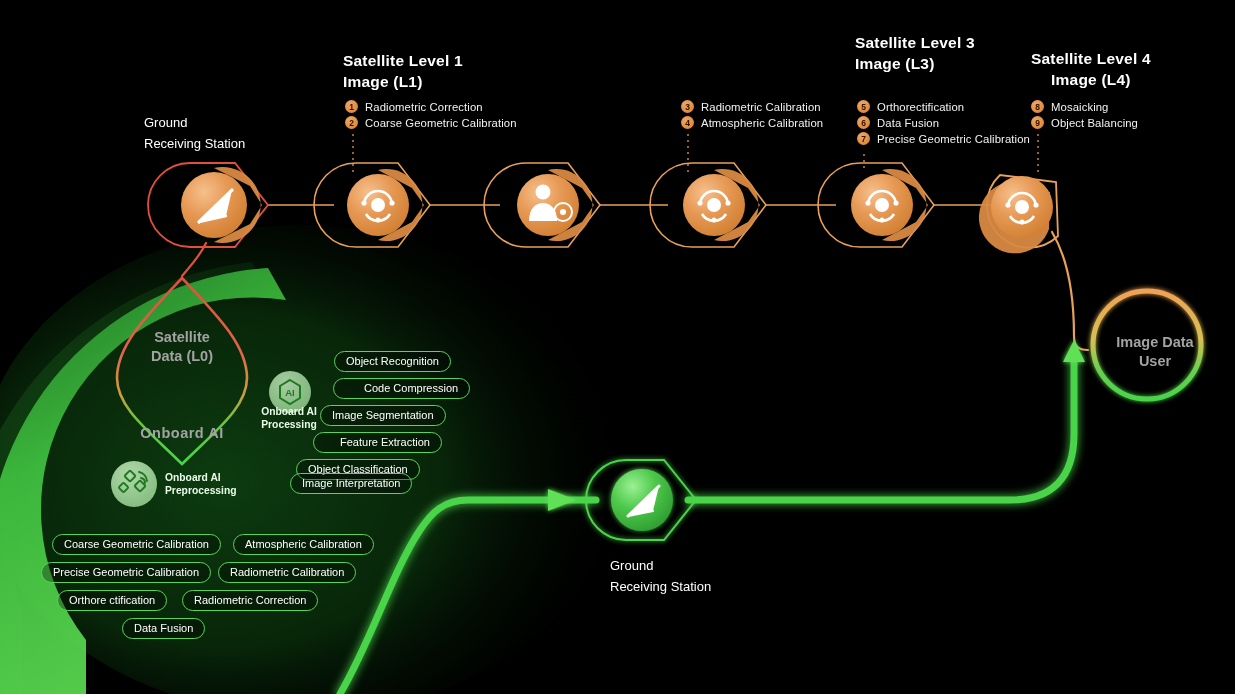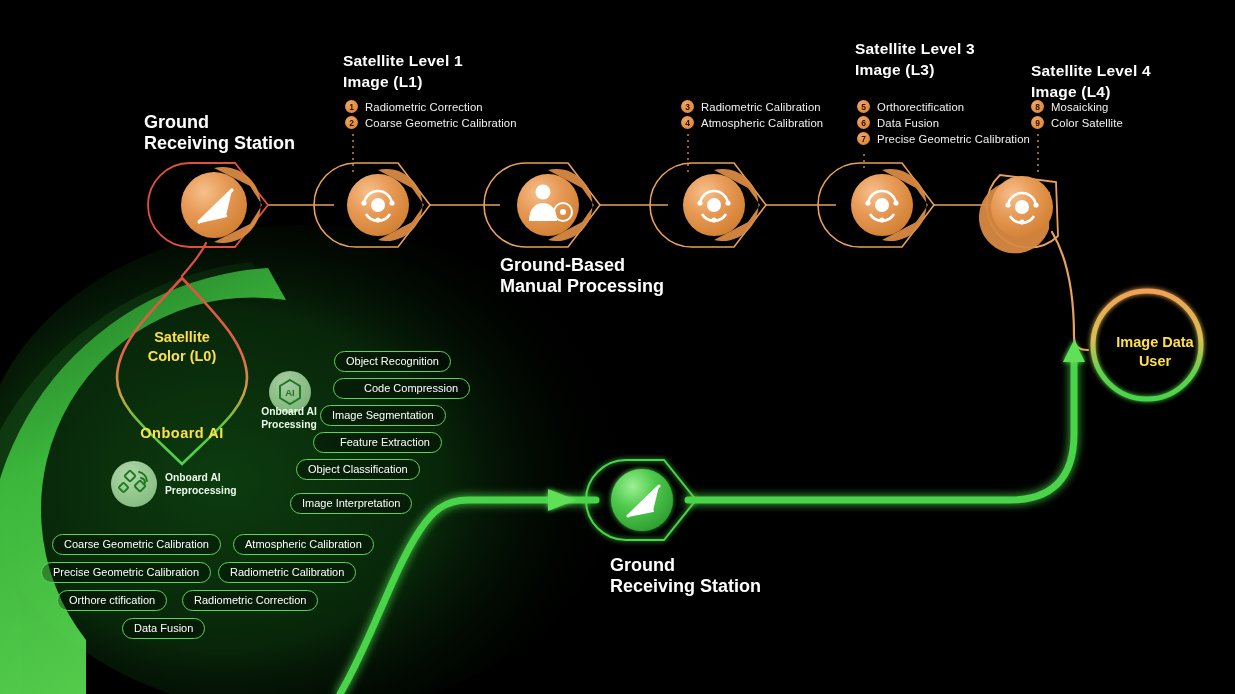--- a/index.html
+++ b/index.html
@@ -5,25 +5,25 @@
   html,body{margin:0;padding:0;background:#000;}
   body{width:1235px;height:694px;overflow:hidden;font-family:"Liberation Sans",sans-serif;}
   #stage{position:relative;width:1235px;height:694px;background:#000;}
   svg.layer{position:absolute;left:0;top:0;width:1235px;height:694px;overflow:visible;}
   .txt{position:absolute;color:#fff;}
   .level-title{font-size:15.5px;font-weight:bold;line-height:21px;letter-spacing:.2px;white-space:nowrap;}
   .step-row{display:flex;align-items:center;gap:7px;margin-bottom:3px;white-space:nowrap;}
   .badge{width:13px;height:13px;border-radius:50%;background:radial-gradient(circle at 35% 30%,#f2a564,#d97e2c);
          color:#2a1403;font-size:8.5px;font-weight:bold;display:flex;align-items:center;justify-content:center;flex:0 0 auto;}
   .step-label{font-size:11.3px;color:#f2f2f2;letter-spacing:.1px;}
-  .node-label{font-size:18px;font-weight:bold;line-height:21px;text-align:center;white-space:nowrap;}
+  .node-label{font-size:13px;font-weight:normal;line-height:21px;text-align:center;white-space:nowrap;}
   .pill{position:absolute;border:1.3px solid #5ad45a;border-radius:11px;color:#fff;font-size:11px;
         padding:3px 11px 4px;white-space:nowrap;background:rgba(0,0,0,.30);line-height:12px;}
   .bubble-label{position:absolute;color:#eafbe8;font-size:10.3px;font-weight:bold;line-height:12.5px;white-space:nowrap;}
-  .center-lbl{position:absolute;color:#fde047;font-size:14.5px;font-weight:bold;line-height:19px;text-align:center;white-space:nowrap;}
+  .center-lbl{position:absolute;color:#a3a3a3;font-size:14.5px;font-weight:bold;line-height:19px;text-align:center;white-space:nowrap;}
 </style>
 </head>
 <body>
 
 <div id="stage">
 
   <svg class="layer">
     <defs>
       <radialGradient id="haloG" cx="0.38" cy="0.52" r="0.62">
         <stop offset="0%" stop-color="#0d3f10" stop-opacity="0.95"></stop>
@@ -280,96 +280,92 @@
     <div class="step-row">
       <span class="badge">3</span>
       <span class="step-label">Radiometric Calibration</span>
     </div>
     <div class="step-row">
       <span class="badge">4</span>
       <span class="step-label">Atmospheric Calibration</span>
     </div>
   </div>
 
-  <div class="txt level-title" style="left:855px;top:38px;">
+  <div class="txt level-title" style="left:855px;top:32px;">
     <div>Satellite Level 3</div>
     <div>Image (L3)</div>
   </div>
   <div class="txt" style="left:857px;top:100px;">
     <div class="step-row">
       <span class="badge">5</span>
       <span class="step-label">Orthorectification</span>
     </div>
     <div class="step-row">
       <span class="badge">6</span>
       <span class="step-label">Data Fusion</span>
     </div>
     <div class="step-row">
       <span class="badge">7</span>
       <span class="step-label">Precise Geometric Calibration</span>
     </div>
   </div>
 
-  <div class="txt level-title" style="left:1031px;top:60px;">
+  <div class="txt level-title" style="left:1031px;top:48px;text-align:center;">
     <div>Satellite Level 4</div>
     <div>Image (L4)</div>
   </div>
   <div class="txt" style="left:1031px;top:100px;">
     <div class="step-row">
       <span class="badge">8</span>
       <span class="step-label">Mosaicking</span>
     </div>
     <div class="step-row">
       <span class="badge">9</span>
-      <span class="step-label">Color Satellite</span>
+      <span class="step-label">Object Balancing</span>
     </div>
   </div>
 
   <div class="txt node-label" style="left:144px;top:112px;text-align:left;">
     <div>Ground</div>
     <div>Receiving Station</div>
   </div>
 
-  <div class="txt node-label" style="left:500px;top:255px;text-align:left;">
-    <div>Ground-Based</div>
-    <div>Manual Processing</div>
-  </div>
 
   <div class="txt node-label" style="left:610px;top:555px;text-align:left;">
     <div>Ground</div>
     <div>Receiving Station</div>
   </div>
 
   <div class="center-lbl" style="left:1097px;top:333px;width:116px;">
     <div>Image Data</div>
     <div>User</div>
   </div>
 
   <div class="center-lbl" style="left:122px;top:328px;width:120px;">
     <div>Satellite</div>
-    <div>Color (L0)</div>
+    <div>Data (L0)</div>
   </div>
 
   <div class="center-lbl" style="left:112px;top:424px;width:140px;letter-spacing:.5px;">Onboard AI</div>
 
   <div class="bubble-label" style="left:250px;top:406px;text-align:center;width:78px;">
     <div>Onboard AI</div>
     <div>Processing</div>
   </div>
   <div class="bubble-label" style="left:165px;top:472px;">
     <div>Onboard AI</div>
     <div>Preprocessing</div>
   </div>
 
   <div class="pill" style="left:334px;top:351px;">Object Recognition</div>
   <div class="pill" style="left:333px;top:378px;padding-left:30px;">Code Compression</div>
   <div class="pill" style="left:320px;top:405px;">Image Segmentation</div>
   <div class="pill" style="left:313px;top:432px;padding-left:26px;">Feature Extraction</div>
   <div class="pill" style="left:296px;top:459px;text-align:right;">Object Classification</div>
-  <div class="pill" style="left:290px;top:493px;">Image Interpretation</div>
+  <div class="pill" style="left:290px;top:473px;">Image Interpretation</div>
 
   <div class="pill" style="left:52px;top:534px;">Coarse Geometric Calibration</div>
   <div class="pill" style="left:233px;top:534px;">Atmospheric Calibration</div>
   <div class="pill" style="left:41px;top:562px;">Precise Geometric Calibration</div>
   <div class="pill" style="left:218px;top:562px;">Radiometric Calibration</div>
   <div class="pill" style="left:57px;top:590px;">Orthore ctification</div>
   <div class="pill" style="left:182px;top:590px;">Radiometric Correction</div>
   <div class="pill" style="left:122px;top:618px;">Data Fusion</div>
 
 </div>

